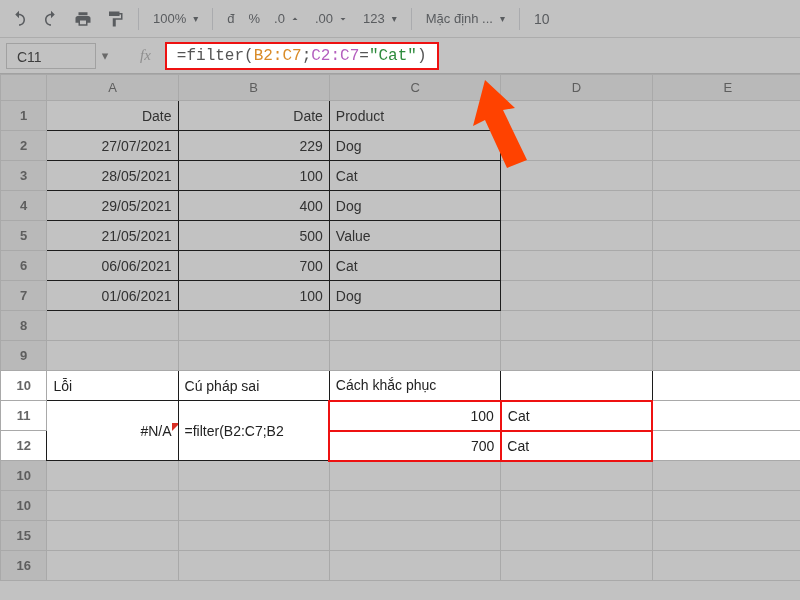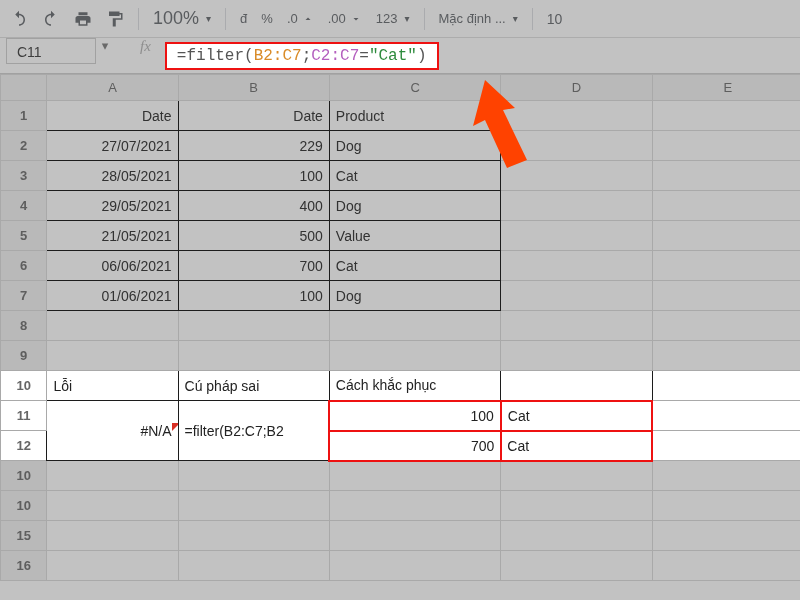--- a/index.html
+++ b/index.html
@@ -26,27 +26,28 @@
     height: 38px;
     padding: 0 10px;
     gap: 14px;
     background: #fff;
     border-bottom: 1px solid #ddd;
     color: #5f6368;
   }
   .toolbar .sep { width:1px; height:22px; background:#dadce0; }
   .toolbar .tb-item { display:flex; align-items:center; gap:4px; cursor:pointer; }
   .toolbar svg { width:18px; height:18px; fill:#5f6368; }
-  .toolbar .zoom { font-size:18px; }
+  .toolbar .zoom { font-size:13px; }
   .toolbar .dd::after { content:"▾"; font-size:10px; margin-left:3px; color:#5f6368; }
   .toolbar .fontsize { font-size:14px; }
 
   
   .fxrow {
     display:flex;
+    align-items:center;
     height:36px;
     background:#fff;
     border-bottom:1px solid #ccc;
   }
   .namebox {
     width:90px;
     padding:0 10px;
     height:26px;
     line-height:26px;
     font-size:14px;

